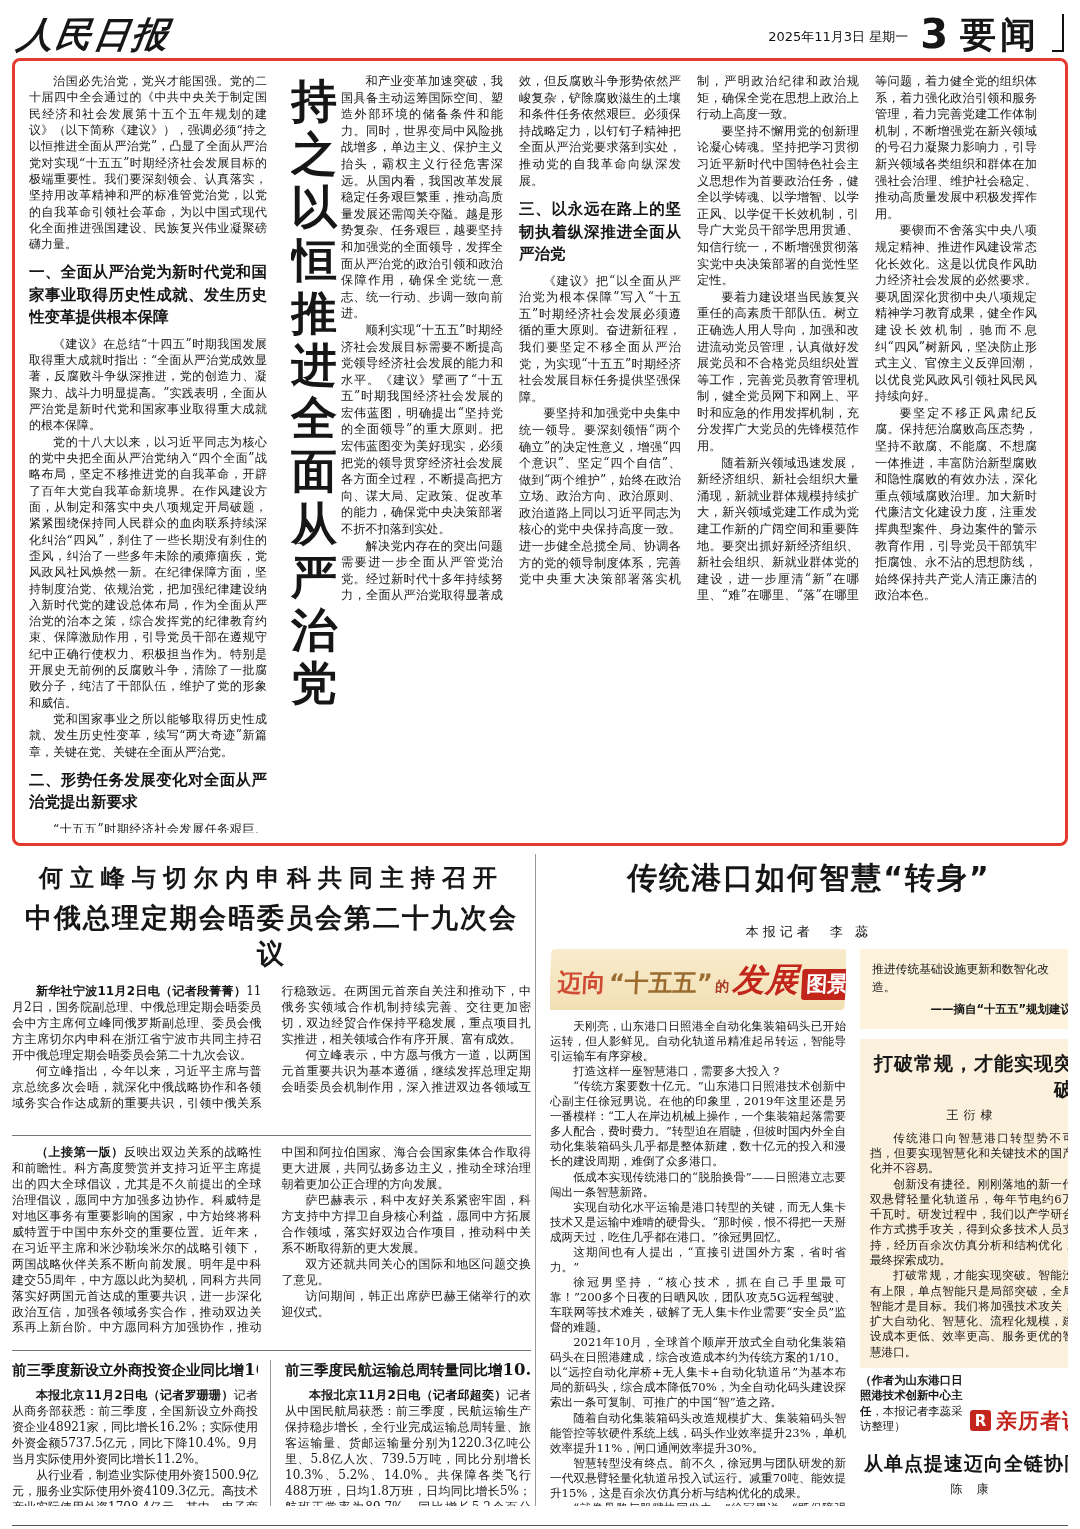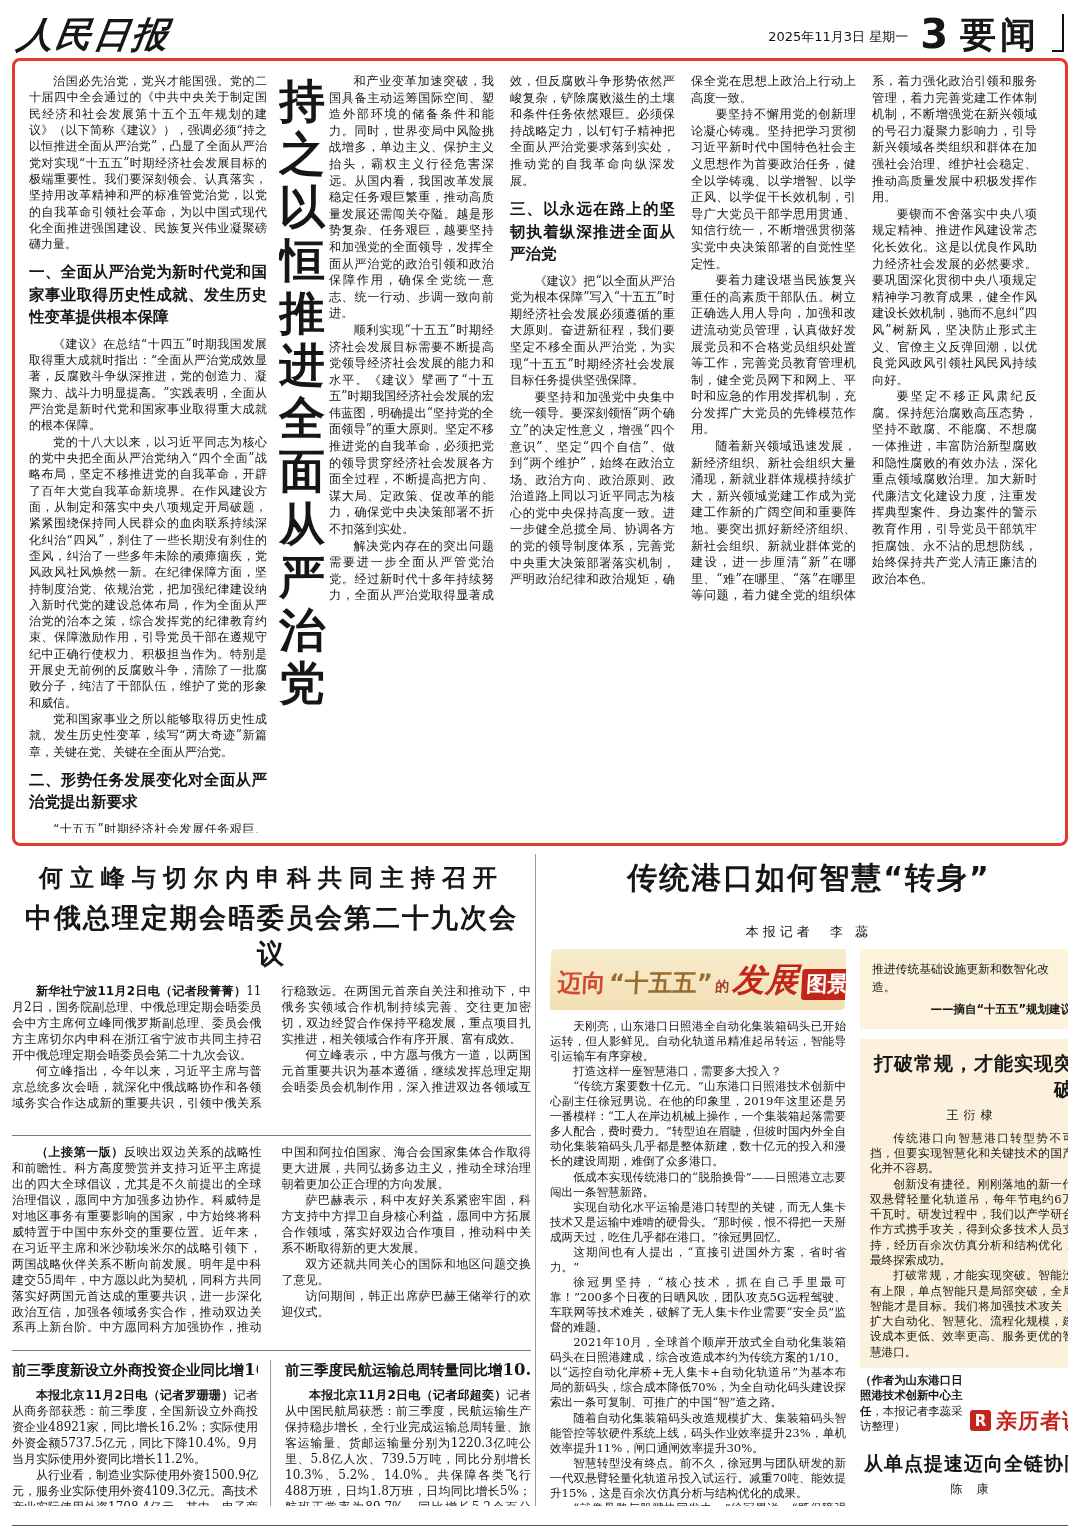--- a/index.html
+++ b/index.html
@@ -21,21 +21,21 @@
   .pub-date { font-size:13px; font-family:"DejaVu Sans",sans-serif; padding-bottom:6px; color:#111; }
   .page-num { font-family:"DejaVu Sans",sans-serif; font-weight:700; font-size:40px; line-height:0.9; }
   .section-name { font-family:"DejaVu Sans",sans-serif; font-weight:900; font-size:36px; line-height:0.95; letter-spacing:4px; }
   .corner-mark { display:inline-block; width:12px; height:38px; border-right:2.5px solid #111; border-bottom:2.5px solid #111; }
 
   
   .red-box {
     margin:2px 12px 0 12px; height:788px;
     border:3px solid #e23a2c; border-radius:8px;
     padding:12px 28px 10px 14px;
-    display:flex; gap:12px; overflow:hidden;
+    display:flex; gap:24px; overflow:hidden;
   }
   .lead-left { width:238px; flex:none; height:100%; overflow:hidden;
     font-size:12px; line-height:1.36; text-align:justify; }
   .lead-right { flex:1; display:flex; overflow:hidden; }
   .main-headline {
     text-align:center; font-family:"DejaVu Sans","Liberation Sans",sans-serif;
     font-weight:900; font-size:46px; letter-spacing:4px; line-height:1.15; margin:2px 0 8px;
   }
   .main-byline { text-align:center; font-size:16px; letter-spacing:10px; margin-bottom:12px; }
   .body-cols {
@@ -140,21 +140,21 @@
         <p class="para">党的十八大以来，以习近平同志为核心的党中央把全面从严治党纳入“四个全面”战略布局，坚定不移推进党的自我革命，开辟了百年大党自我革命新境界。在作风建设方面，从制定和落实中央八项规定开局破题，紧紧围绕保持同人民群众的血肉联系持续深化纠治“四风”，刹住了一些长期没有刹住的歪风，纠治了一些多年未除的顽瘴痼疾，党风政风社风焕然一新。在纪律保障方面，坚持制度治党、依规治党，把加强纪律建设纳入新时代党的建设总体布局，作为全面从严治党的治本之策，综合发挥党的纪律教育约束、保障激励作用，引导党员干部在遵规守纪中正确行使权力、积极担当作为。特别是开展史无前例的反腐败斗争，清除了一批腐败分子，纯洁了干部队伍，维护了党的形象和威信。</p>
         <p class="para">党和国家事业之所以能够取得历史性成就、发生历史性变革，续写“两大奇迹”新篇章，关键在党、关键在全面从严治党。</p>
         <div class="subhead">二、形势任务发展变化对全面从严治党提出新要求</div>
         <p class="para">“十五五”时期经济社会发展任务艰巨、形势严峻复杂，对全面从严治党这场党的伟大自我革命提出了新的更高要求。</p>
       </div>
   </div>
   <div class="lead-right">
     <div class="main-headline">持之以恒推进全面从严治党</div>
     <div class="body-cols">
         <p class="para">和产业变革加速突破，我国具备主动运筹国际空间、塑造外部环境的储备条件和能力。同时，世界变局中风险挑战增多，单边主义、保护主义抬头，霸权主义行径危害深远。从国内看，我国改革发展稳定任务艰巨繁重，推动高质量发展还需闯关夺隘。越是形势复杂、任务艰巨，越要坚持和加强党的全面领导，发挥全面从严治党的政治引领和政治保障作用，确保全党统一意志、统一行动、步调一致向前进。</p>
-        <p class="para">顺利实现“十五五”时期经济社会发展目标需要不断提高党领导经济社会发展的能力和水平。《建议》擘画了“十五五”时期我国经济社会发展的宏伟蓝图，明确提出“坚持党的全面领导”的重大原则。坚定不移推进党的自我革命，必须把党的领导贯穿经济社会发展各方面全过程，不断提高把方向、谋大局、定政策、促改革的能力，确保党中央决策部署不折不扣落到实处。</p>
+        <p class="para">顺利实现“十五五”时期经济社会发展目标需要不断提高党领导经济社会发展的能力和水平。《建议》擘画了“十五五”时期我国经济社会发展的宏伟蓝图，明确提出“坚持党的全面领导”的重大原则。把宏伟蓝图变为美好现实，必须把党的领导贯穿经济社会发展各方面全过程，不断提高把方向、谋大局、定政策、促改革的能力，确保党中央决策部署不折不扣落到实处。</p>
         <p class="para">解决党内存在的突出问题需要进一步全面从严管党治党。经过新时代十多年持续努力，全面从严治党取得显著成效，但反腐败斗争形势依然严峻复杂，铲除腐败滋生的土壤和条件任务依然艰巨。必须保持战略定力，以钉钉子精神把全面从严治党要求落到实处，推动党的自我革命向纵深发展。</p>
         <div class="subhead">三、以永远在路上的坚韧执着纵深推进全面从严治党</div>
         <p class="para">《建议》把“以全面从严治党为根本保障”写入“十五五”时期经济社会发展必须遵循的重大原则。奋进新征程，我们要坚定不移全面从严治党，为实现“十五五”时期经济社会发展目标任务提供坚强保障。</p>
         <p class="para">要坚持和加强党中央集中统一领导。要深刻领悟“两个确立”的决定性意义，增强“四个意识”、坚定“四个自信”、做到“两个维护”，始终在政治立场、政治方向、政治原则、政治道路上同以习近平同志为核心的党中央保持高度一致。进一步健全总揽全局、协调各方的党的领导制度体系，完善党中央重大决策部署落实机制，严明政治纪律和政治规矩，确保全党在思想上政治上行动上高度一致。</p>
         <p class="para">要坚持不懈用党的创新理论凝心铸魂。坚持把学习贯彻习近平新时代中国特色社会主义思想作为首要政治任务，健全以学铸魂、以学增智、以学正风、以学促干长效机制，引导广大党员干部学思用贯通、知信行统一，不断增强贯彻落实党中央决策部署的自觉性坚定性。</p>
         <p class="para">要着力建设堪当民族复兴重任的高素质干部队伍。树立正确选人用人导向，加强和改进流动党员管理，认真做好发展党员和不合格党员组织处置等工作，完善党员教育管理机制，健全党员网下和网上、平时和应急的作用发挥机制，充分发挥广大党员的先锋模范作用。</p>
         <p class="para">随着新兴领域迅速发展，新经济组织、新社会组织大量涌现，新就业群体规模持续扩大，新兴领域党建工作成为党建工作新的广阔空间和重要阵地。要突出抓好新经济组织、新社会组织、新就业群体党的建设，进一步厘清“新”在哪里、“难”在哪里、“落”在哪里等问题，着力健全党的组织体系，着力强化政治引领和服务管理，着力完善党建工作体制机制，不断增强党在新兴领域的号召力凝聚力影响力，引导新兴领域各类组织和群体在加强社会治理、维护社会稳定、推动高质量发展中积极发挥作用。</p>
         <p class="para">要锲而不舍落实中央八项规定精神、推进作风建设常态化长效化。这是以优良作风助力经济社会发展的必然要求。要巩固深化贯彻中央八项规定精神学习教育成果，健全作风建设长效机制，驰而不息纠“四风”树新风，坚决防止形式主义、官僚主义反弹回潮，以优良党风政风引领社风民风持续向好。</p>
         <p class="para">要坚定不移正风肃纪反腐。保持惩治腐败高压态势，坚持不敢腐、不能腐、不想腐一体推进，丰富防治新型腐败和隐性腐败的有效办法，深化重点领域腐败治理。加大新时代廉洁文化建设力度，注重发挥典型案件、身边案件的警示教育作用，引导党员干部筑牢拒腐蚀、永不沾的思想防线，始终保持共产党人清正廉洁的政治本色。</p>
       </div>

